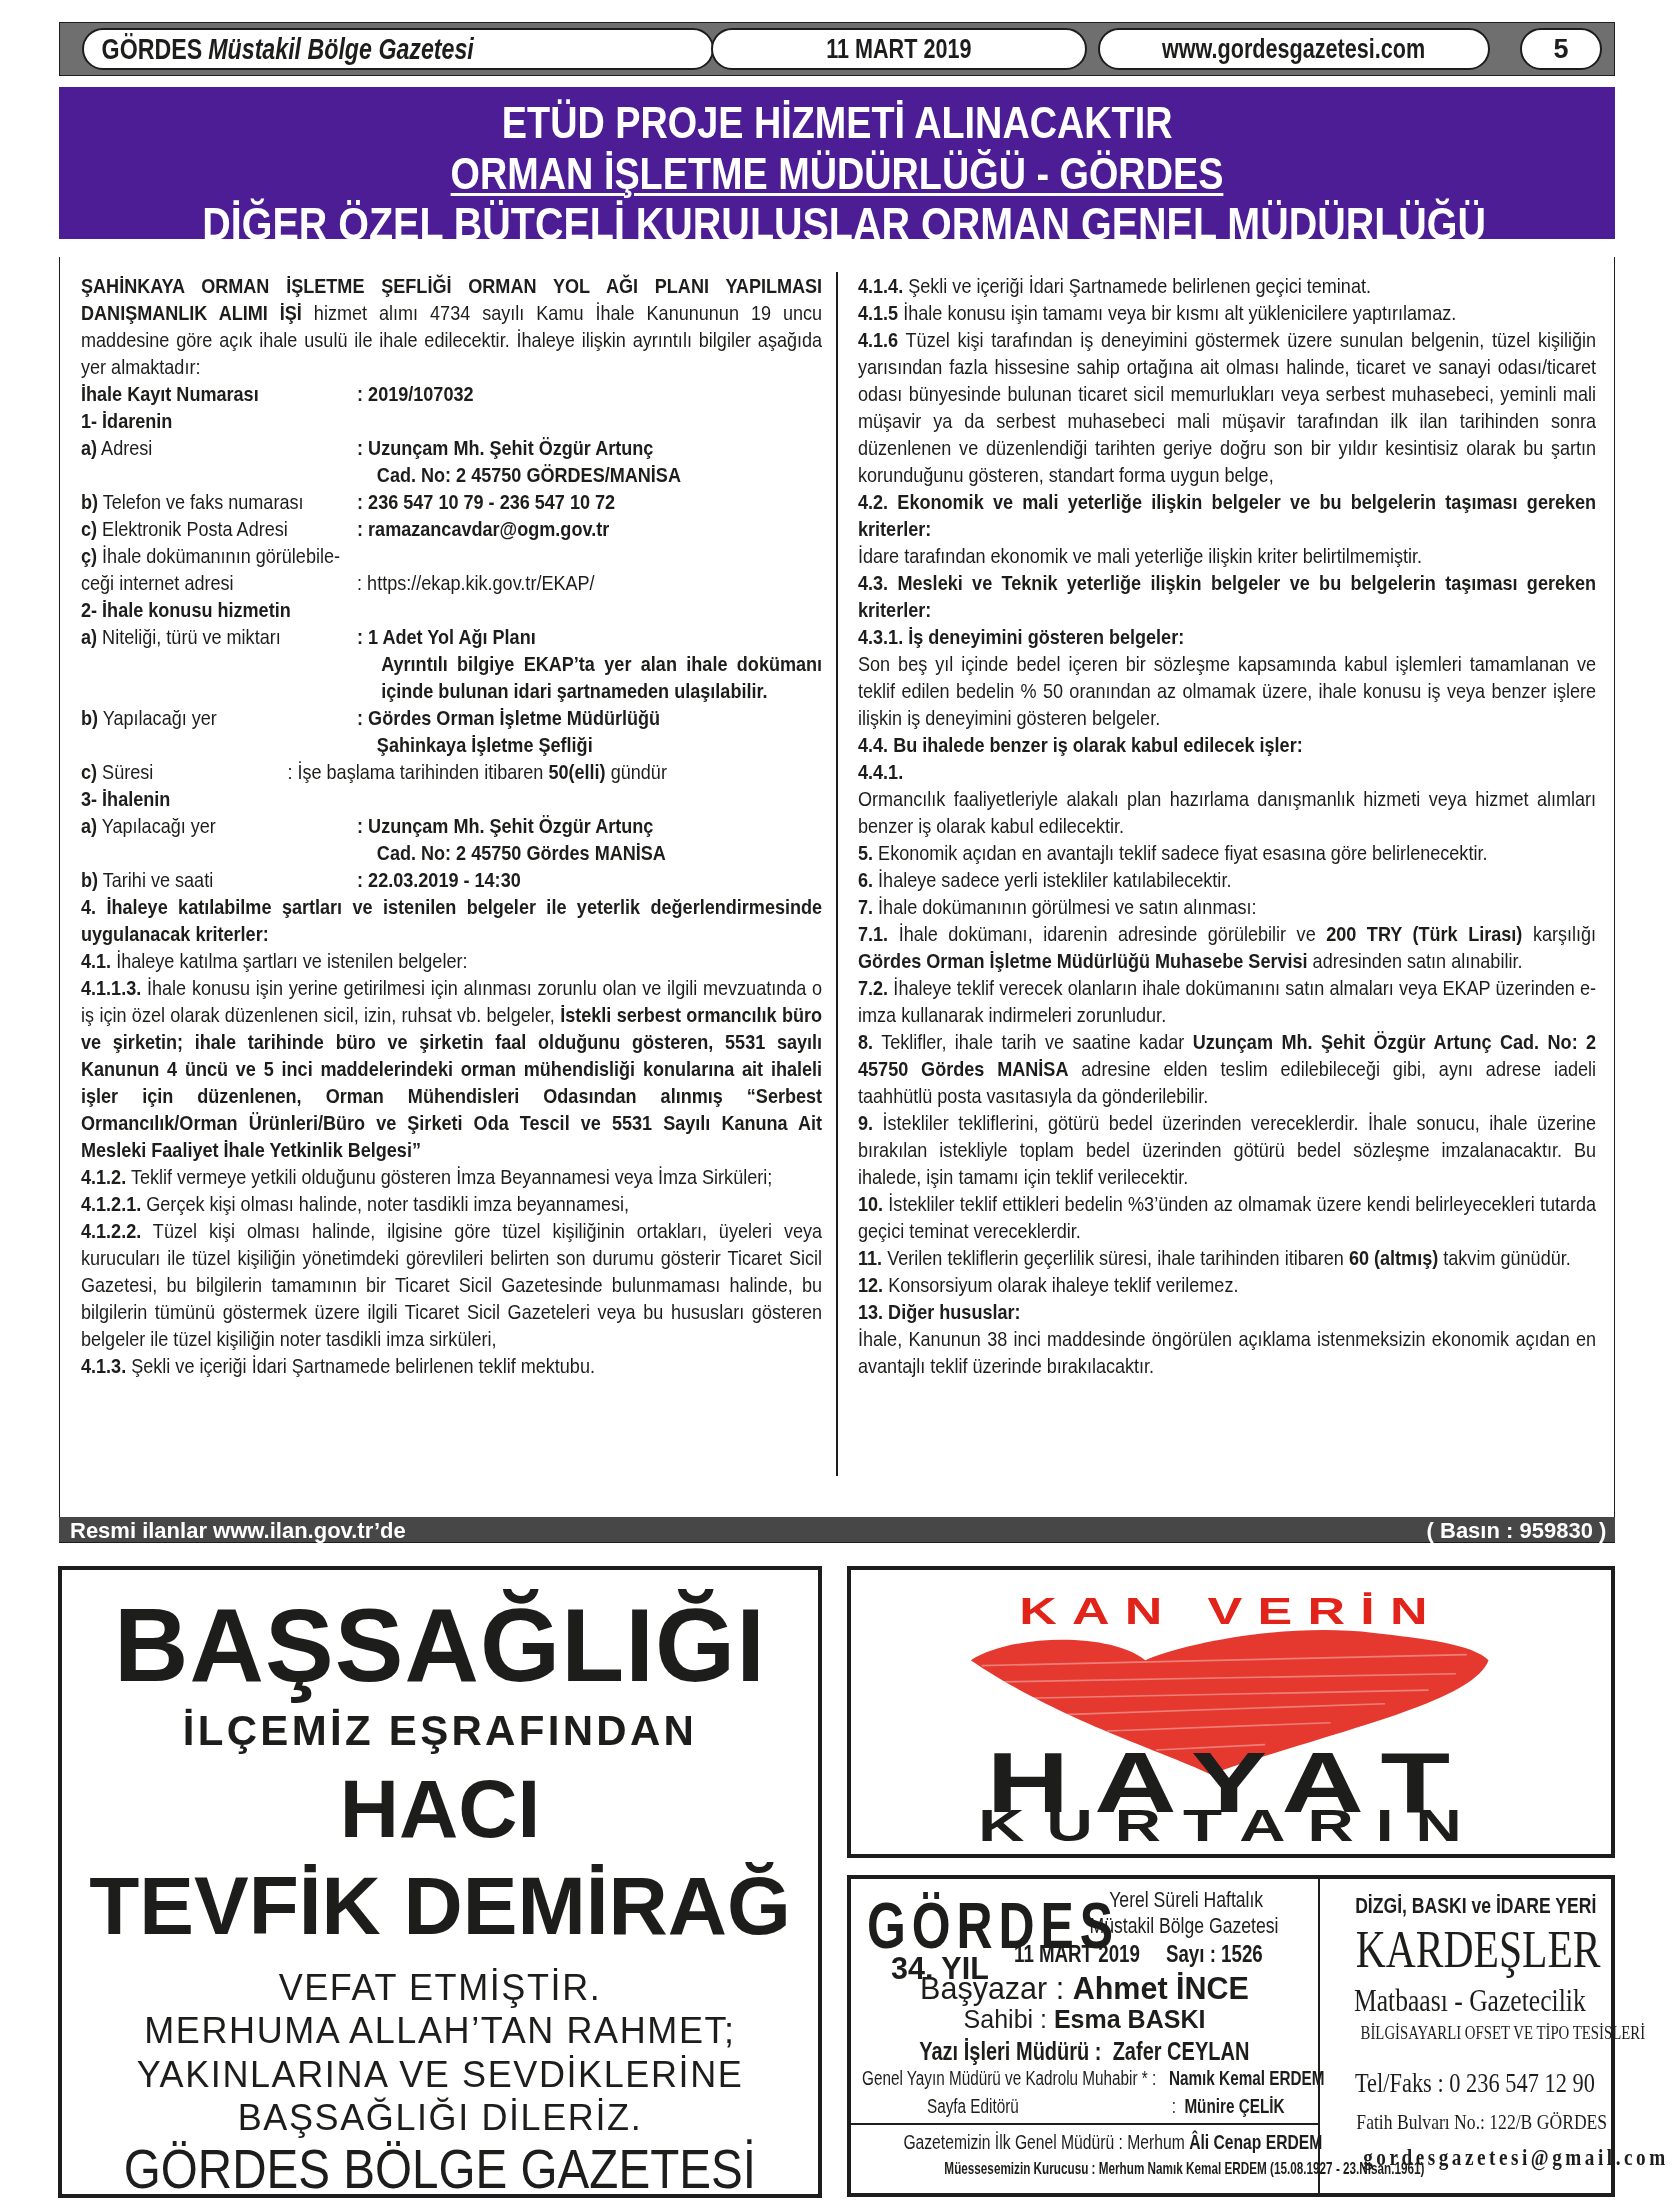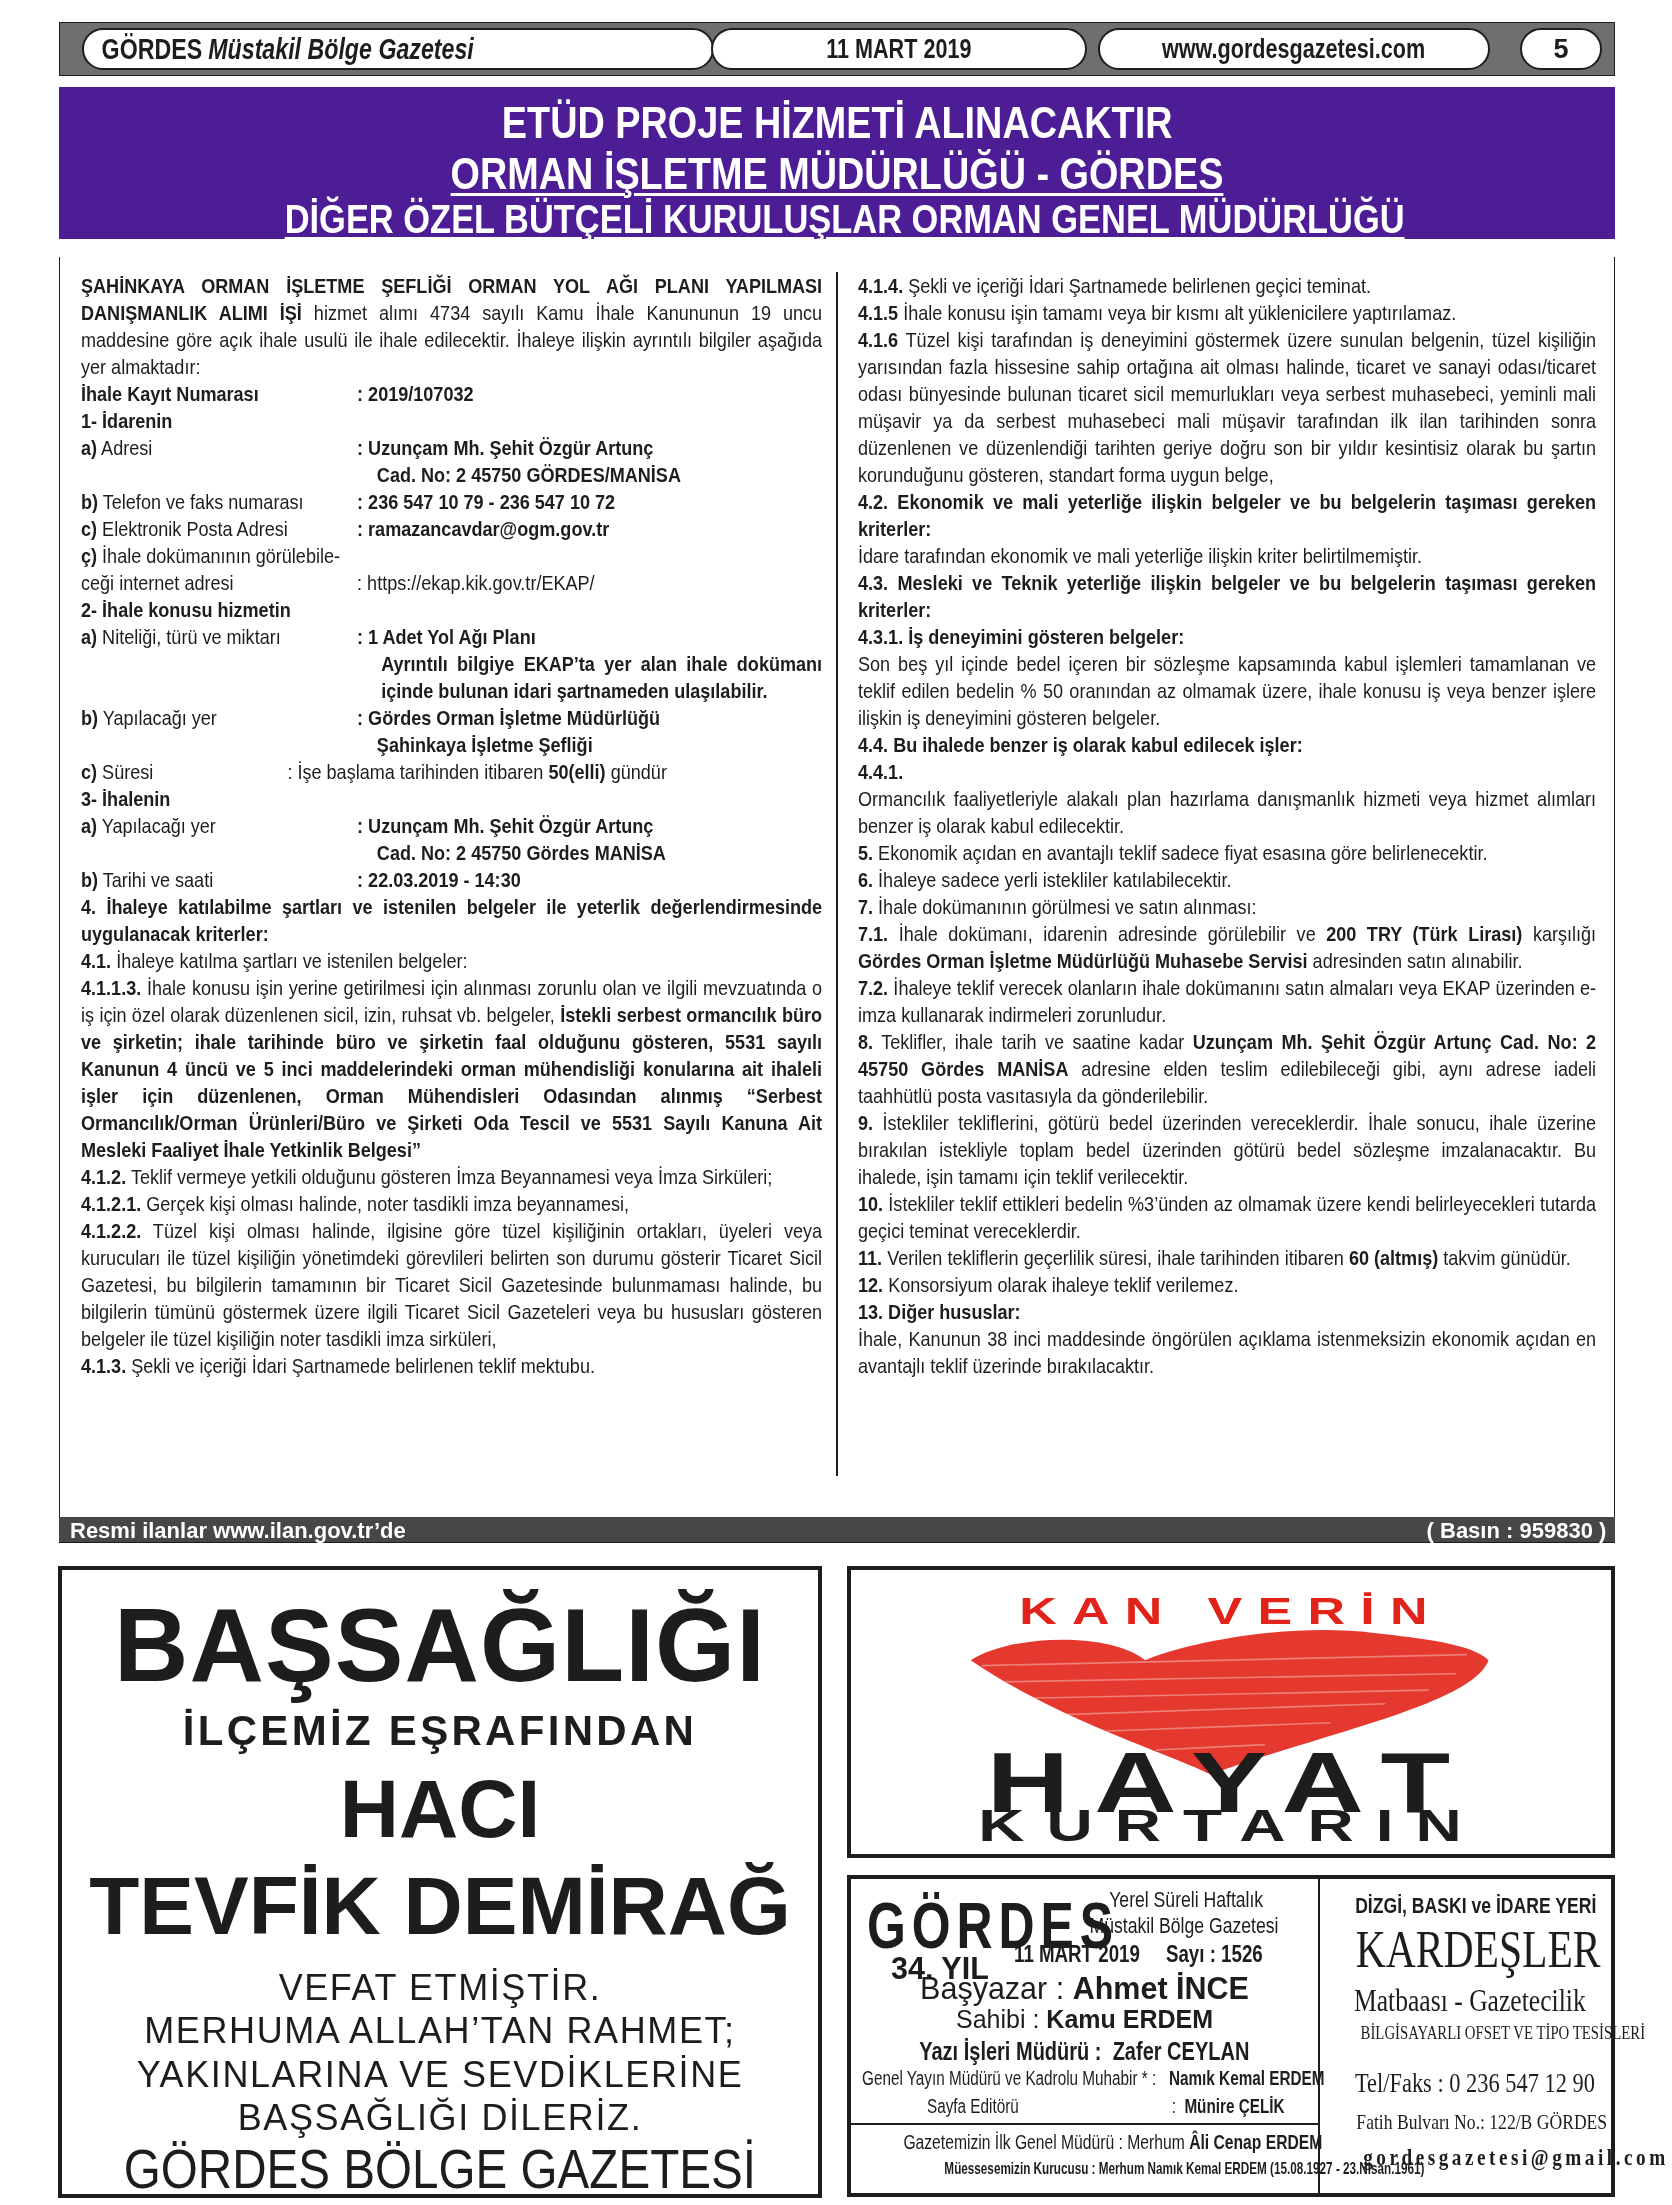--- a/index.html
+++ b/index.html
@@ -26,21 +26,21 @@
   .pill .cond { display: inline-block; transform: scaleX(0.8); white-space: nowrap; }
 
   
   .banner {
     position: absolute; left: 59px; top: 87px; width: 1556px; height: 152px;
     background: #4c1d95; color: #fff; text-align: center;
   }
   .banner .line { position: absolute; left: 0; width: 100%; font-weight: bold; white-space: nowrap; }
   .banner .l1 { top: 9.8px; font-size: 45px; }
   .banner .l2 { top: 61px; font-size: 45px; }
-  .banner .l3 { top: 109px; font-size: 41px; padding-left: 15px; }
+  .banner .l3 { top: 109px; font-size: 47px; padding-left: 15px; }
   .banner .cond { display: inline-block; transform: scaleX(0.84); transform-origin: center; }
   .banner .u { text-decoration: underline; text-decoration-thickness: 3.3px; text-underline-offset: 4.4px; }
 
   
   .notice {
     position: absolute; left: 59px; top: 257px; width: 1556px; height: 1260px;
     border-left: 1.1px solid #1d1d1b; border-right: 1.1px solid #1d1d1b;
   }
   .col {
     position: absolute; top: 15.3px; font-size: 21px; line-height: 27px;
@@ -280,21 +280,21 @@
 
 <div class="colophon">
   <div class="left-panel">
     <div class="left-top">
       <div class="c-abs gordes-big"><span class="cnd8">GÖRDES</span></div>
       <div class="c-abs yil">34. YIL</div>
       <div class="c-abs rt1"><span class="cndc">Yerel Süreli Haftalık</span></div>
       <div class="c-abs rt2"><span class="cndc">Müstakil Bölge Gazetesi</span></div>
       <div class="c-abs rt3"><span class="cnd8"><span>11 MART 2019</span>&nbsp;&nbsp;&nbsp;&nbsp;&nbsp;<span>Sayı : 1526</span></span></div>
       <div class="c-abs bsy"><span>Başyazar : </span><b>Ahmet İNCE</b></div>
-      <div class="c-abs sah"><span>Sahibi : </span><b>Kamu ERDEM</b></div>
+      <div class="c-abs sah"><span>Sahibi : </span><b>Esma BASKI</b></div>
       <div class="c-abs yaz"><span class="cndc"><span>Yazı İşleri Müdürü : </span>&nbsp;<b>Zafer CEYLAN</b></span></div>
       <div class="c-abs gen"><span class="cnd8"><span>Genel Yayın Müdürü ve Kadrolu Muhabir  * :</span>&nbsp;&nbsp;&nbsp;<b>Namık Kemal ERDEM</b></span></div>
       <div class="c-abs say">
         <span class="cnd8" style="margin-left:65px"><span>Sayfa Editörü</span><span style="display:inline-block;width:196px"></span><span>:</span>&nbsp;&nbsp;<b>Münire ÇELİK</b></span>
       </div>
     </div>
     <div class="c-abs ilk"><span class="cndc"><span>Gazetemizin İlk Genel Müdürü :  Merhum </span><b>Âli Cenap ERDEM</b></span></div>
     <div class="c-abs kur"><span class="cndc" style="transform:scaleX(0.72)">Müessesemizin Kurucusu : Merhum Namık Kemal ERDEM (15.08.1927 - 23.Nisan.1961)</span></div>
   </div>
   <div class="right-panel serif">

